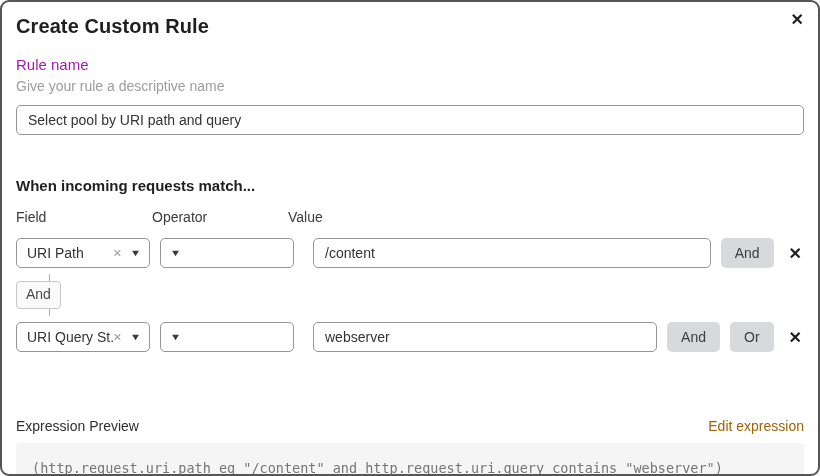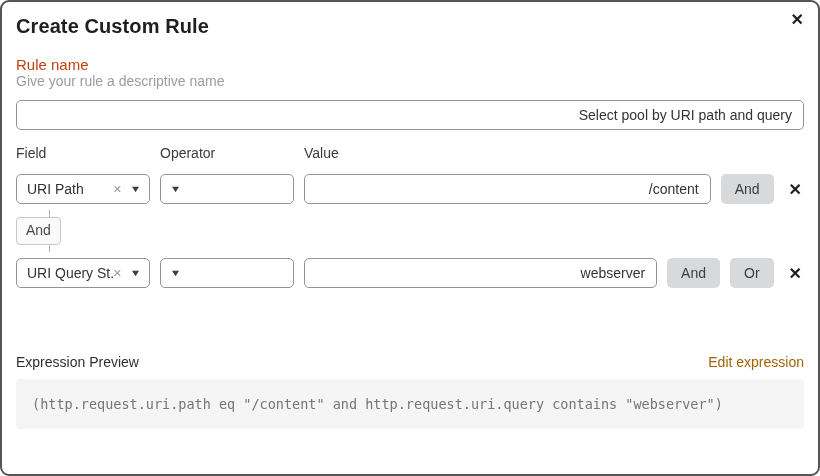--- a/index.html
+++ b/index.html
@@ -35,57 +35,57 @@
     line-height: 20px;
     padding: 2px 4px;
     cursor: pointer;
     user-select: none;
   }
 
   .rule-name-label {
     margin-top: 18px;
     font-size: 15px;
     line-height: 17px;
-    color: #c2410c;
+    color: #a21caf;
   }
 
   .rule-name-helper {
+    margin-top: 5px;
     font-size: 14px;
     line-height: 16px;
     color: #9c9c9c;
   }
 
   .text-input {
     display: block;
     width: 100%;
     height: 30px;
     border: 1px solid #949494;
     border-radius: 5px;
     padding: 0 11px;
     font-size: 14px;
     color: #333333;
     font-family: "Liberation Sans", sans-serif;
     outline: none;
     background: #ffffff;
-    text-align: right;
   }
 
   .rule-name-input { margin-top: 11px; }
 
   .match-heading {
     margin-top: 42px;
     font-size: 15px;
     line-height: 17px;
     font-weight: 700;
     color: #1f1f1f;
   }
 
   .col-labels {
     display: flex;
-    gap: 10px;
+    gap: 2px;
     margin-top: 15px;
     font-size: 14px;
     line-height: 16px;
     color: #3b3b3b;
   }
   .col-label-field, .col-label-operator { width: 134px; flex: none; }
   .col-label-value { flex: 1; }
 
   .match-row {
     display: flex;
@@ -122,21 +122,21 @@
     line-height: 11px;
     cursor: pointer;
   }
   .chevron {
     color: #3c3c3c;
     font-size: 9px;
     line-height: 9px;
     transform: scaleX(1.3);
   }
 
-  .value-input { flex: 1; }
+  .value-input { flex: 1; margin-left: 9px; }
 
   .gray-btn {
     flex: none;
     height: 30px;
     padding: 0 14px;
     background: #d8d9da;
     border: none;
     border-radius: 5px;
     font-size: 14px;
     color: #3d3d3d;
@@ -212,20 +212,21 @@
 
 <div class="dialog">
 
   <div class="dialog-title">Create Custom Rule</div>
   <div class="close-btn">✕</div>
 
   <div class="rule-name-label">Rule name</div>
   <div class="rule-name-helper">Give your rule a descriptive name</div>
   <input class="text-input rule-name-input" type="text" value="Select pool by URI path and query" style="">
 
+  <div class="match-heading">When incoming requests match...</div>
 
   <div class="col-labels">
     <div class="col-label-field">Field</div>
     <div class="col-label-operator">Operator</div>
     <div class="col-label-value">Value</div>
   </div>
 
   
   <div class="match-row">
     <div class="select-box">

